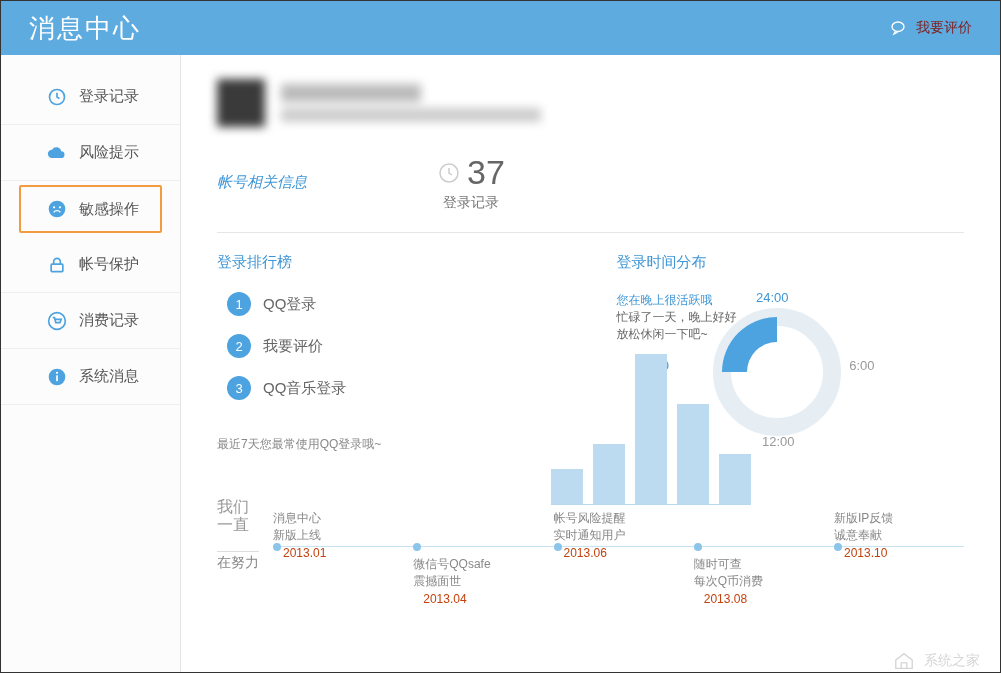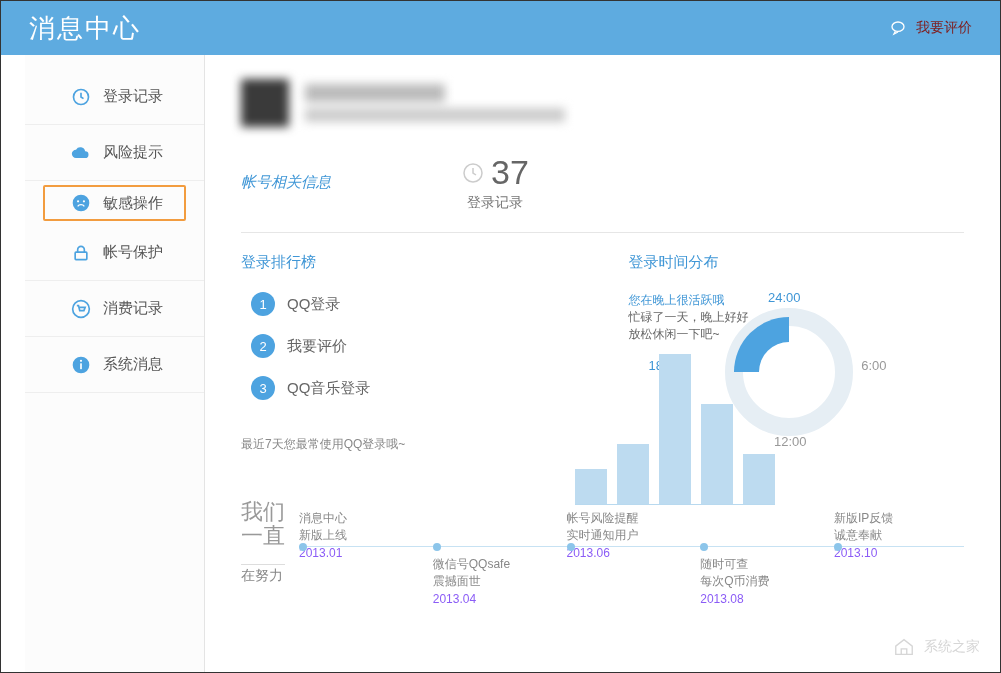--- a/index.html
+++ b/index.html
@@ -3,25 +3,25 @@
 <meta charset="utf-8">
 <style>
 * { margin: 0; padding: 0; box-sizing: border-box; }
 body { font-family: "Microsoft YaHei", Arial, sans-serif; background: #fff; width: 1001px; height: 673px; overflow: hidden; border: 1px solid #333; }
 
 .header { background: #5eabe0; height: 54px; display: flex; align-items: center; justify-content: space-between; padding: 0 28px; }
 .header-title { color: #fff; font-size: 26px; font-weight: 300; letter-spacing: 2px; }
 .header-feedback { color: #7f1d1d; font-size: 14px; display: flex; align-items: center; gap: 10px; cursor: pointer; }
 .header-feedback svg { width: 16px; height: 16px; }
 
-.body { display: flex; height: calc(100% - 54px); padding-left: 24px; }
+.body { display: flex; height: calc(100% - 54px); }
 
 .sidebar { width: 180px; background: #fcfcfc; border-right: 1px solid #e4e4e4; padding-top: 14px; }
 .sidebar-item { display: flex; align-items: center; gap: 12px; padding: 0 0 0 46px; height: 56px; color: #555; font-size: 15px; cursor: pointer; border-bottom: 1px solid #eee; }
-.sidebar-item.highlighted { border: 2px solid #f29c3f; margin: 4px 18px; padding-left: 26px; height: 36px; border-radius: 2px; }
+.sidebar-item.highlighted { border: 2px solid #f29c3f; margin: 4px 18px; padding-left: 26px; height: 48px; border-radius: 2px; }
 .sidebar-item svg { width: 20px; height: 20px; flex-shrink: 0; }
 
 .main { flex: 1; padding: 24px 36px 16px 36px; overflow: hidden; position: relative; }
 
 .profile-row { display: flex; align-items: center; gap: 16px; filter: blur(5px); }
 .avatar { width: 48px; height: 48px; background: #3a3a3a; }
 .profile-text-1 { width: 140px; height: 18px; background: #bbb; }
 .profile-text-2 { width: 260px; height: 14px; background: #ccc; margin-top: 6px; }
 
 .account-section { display: flex; align-items: center; gap: 130px; margin-top: 26px; padding-bottom: 20px; border-bottom: 1px solid #e6e6e6; }
@@ -47,32 +47,32 @@
 
 .pie-area { position: relative; width: 200px; height: 180px; margin-left: 30px; }
 .pie-msg { position: absolute; left: -30px; top: 0; font-size: 12px; color: #666; width: 130px; }
 .pie-msg .hl { color: #3f96d6; }
 .pie-svg { position: absolute; right: 0; top: 10px; }
 .pie-label { position: absolute; font-size: 13px; color: #999; }
 .pie-label.hl { color: #3f96d6; font-weight: 500; }
 
 .timeline { margin-top: 28px; display: flex; align-items: flex-start; gap: 14px; }
 .timeline-head { text-align: left; }
-.timeline-head .big { font-size: 22px; color: #999; line-height: 1.1; }
+.timeline-head .big { font-size: 16px; color: #999; line-height: 1.1; font-family: Liberation Mono, monospace; }
 .timeline-head .small { font-size: 14px; color: #888; border-top: 1px solid #ddd; margin-top: 16px; padding-top: 2px; }
 .timeline-track { flex: 1; position: relative; margin-top: 10px; }
 .timeline-line { height: 1px; background: #c7e2f3; position: absolute; left: 0; right: 0; top: 36px; }
 .timeline-points { display: flex; justify-content: space-between; position: relative; }
 .tp { width: 130px; font-size: 12px; color: #888; position: relative; }
 .tp.above { text-align: left; }
 .tp.below { padding-top: 46px; }
 .tp .dot { width: 8px; height: 8px; border-radius: 50%; background: #8cc5ea; position: absolute; top: 33px; left: 0; }
-.tp .date { color: #8b5cf6; margin-top: 2px; }
-
-.watermark { position: absolute; right: 20px; bottom: 14px; color: #bbb; font-size: 14px; display: flex; align-items: center; gap: 6px; opacity: 0.6; }
+.tp .date { color: #c2410c; margin-top: 2px; margin-left: 10px; }
+
+.watermark { position: absolute; right: 20px; bottom: 0; color: #bbb; font-size: 14px; display: flex; align-items: center; gap: 6px; opacity: 0.6; }
 .watermark svg { width: 28px; height: 22px; }
 </style>
 </head>
 <body>
 
 <div class="header">
   <div class="header-title">消息中心</div>
   <div class="header-feedback">
     <svg viewBox="0 0 24 24" fill="none" stroke="#fff" stroke-width="2">
         <ellipse cx="12" cy="10" rx="9" ry="7"></ellipse>

